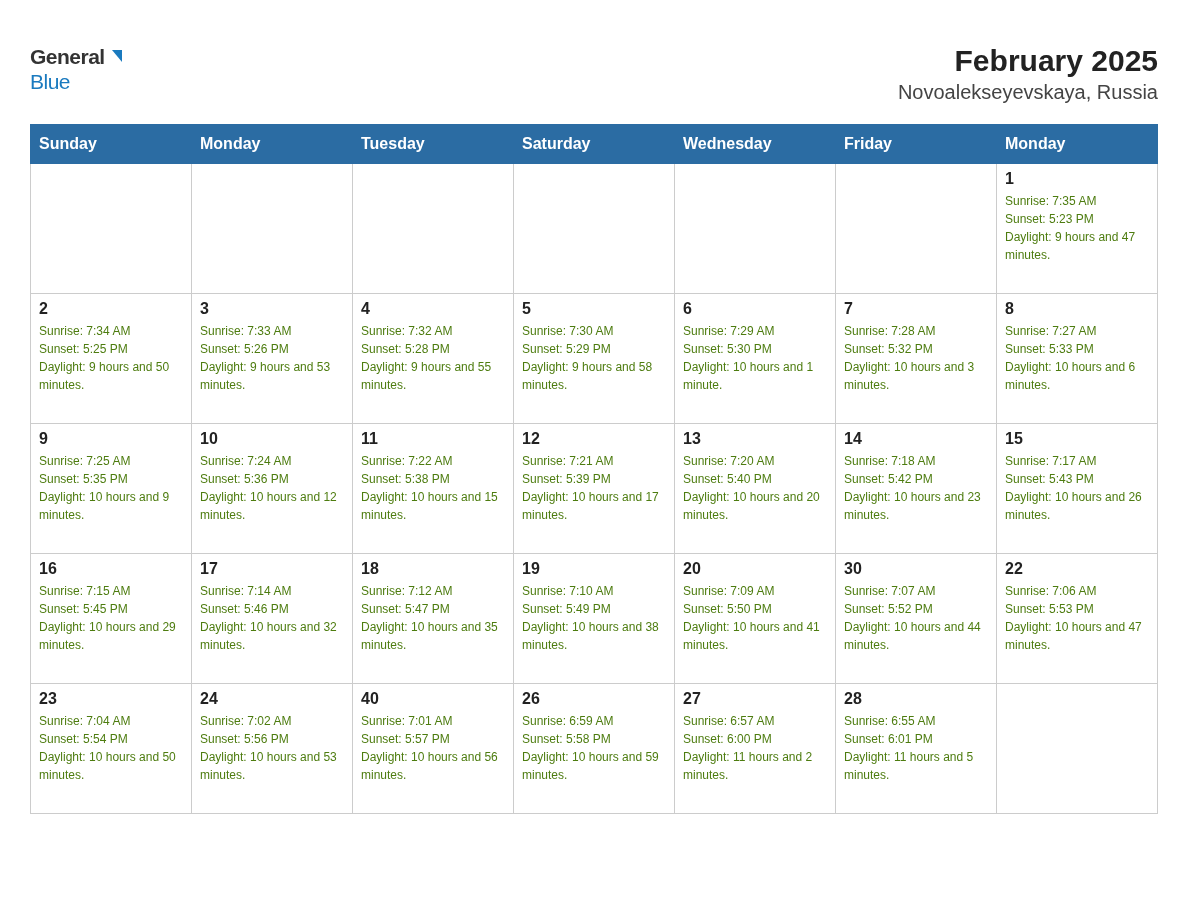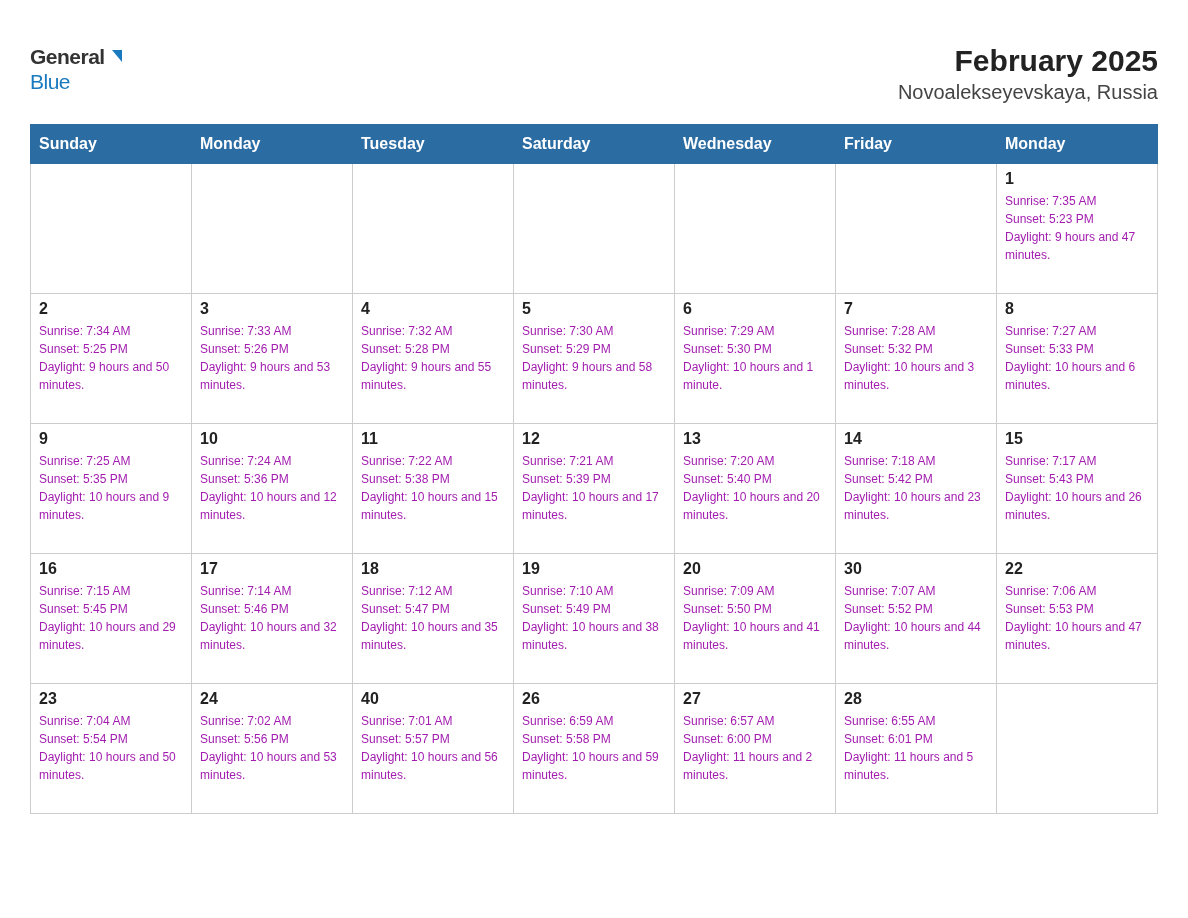--- a/index.html
+++ b/index.html
@@ -60,21 +60,21 @@
     }
     .day-number {
       font-size: 16px;
       font-weight: bold;
       color: #222;
       display: block;
       margin-bottom: 4px;
     }
     .day-info {
       font-size: 12px;
-      color: #a21caf;
+      color: #4d7c0f;
       line-height: 1.5;
     }
     .empty-cell {
       background: #f9f9f9;
     }
     tbody tr td {
       background: #fff;
     }
     tbody tr:nth-child(odd) td {
       background: #fff;

